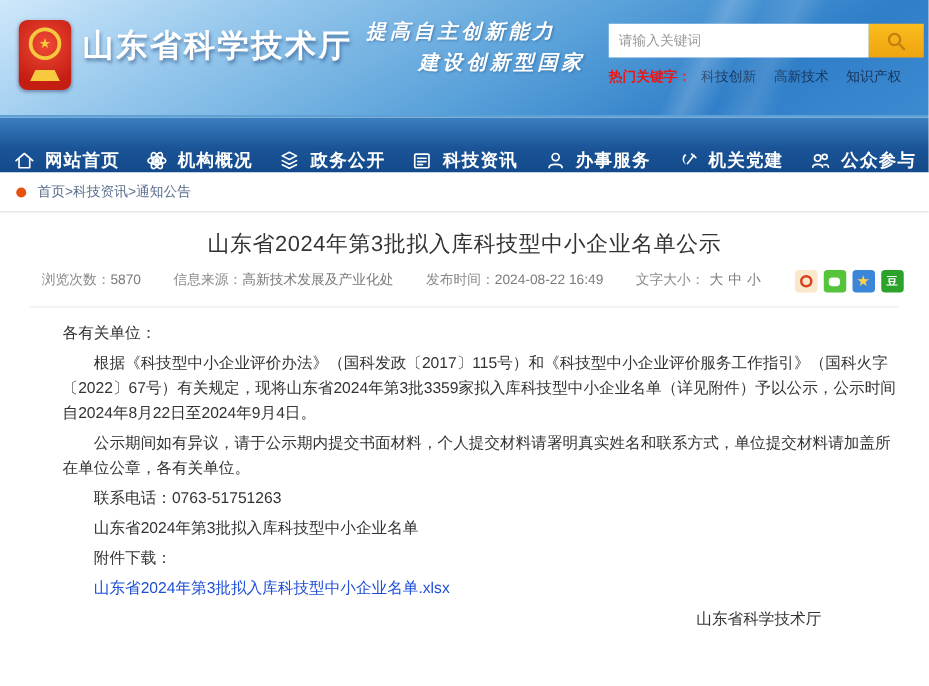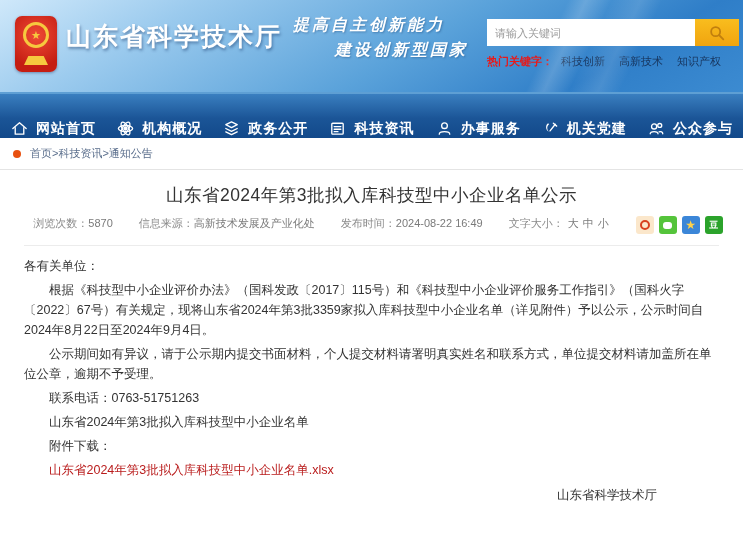--- a/index.html
+++ b/index.html
@@ -63,24 +63,24 @@
   .share-ic { width:18px; height:18px; border-radius:3px; display:flex; align-items:center;
     justify-content:center; cursor:pointer; font-size:10px; line-height:1; }
   .ic-weibo { background:#fbe7cb; }
   .ic-weibo .eye { width:10px; height:10px; border:2px solid #d8401f; border-radius:50%; }
   .ic-wechat { background:#55c43b; }
   .ic-wechat .bub { width:9px; height:7px; background:#fff; border-radius:3px; }
   .ic-qzone { background:#3b86d8; color:#ffd24a; font-size:12px; }
   .ic-douban { background:#2ba32b; color:#fff; font-size:9px; font-weight:bold; }
   .rule { border:none; border-top:1px solid #ececec; margin-top:9px; }
 
-  .article-body { margin-top:10px; font-size:12.5px; color:#333; line-height:20px; }
+  .article-body { margin-top:10px; font-size:12.5px; color:#333; line-height:20px;margin-left:26px; }
   .article-body p { margin:0 0 4px; }
   .indent { text-indent:2em; }
-  .attach-link { color:#b91c1c; cursor:pointer; text-decoration:none; }
+  .attach-link { color:#1d4ed8; cursor:pointer; text-decoration:none; }
   .signature { margin-top:2px; text-align:right; padding-right:62px; font-size:12.5px;
     color:#333; line-height:22px; }
 </style>
 </head>
 <body>
 
 <div class="header">
   <div class="emblem">
     <div class="emblem-ring">★</div>
     <div class="emblem-base"></div>
@@ -200,21 +200,21 @@
       <span class="share-ic ic-qzone">★</span>
       <span class="share-ic ic-douban">豆</span>
     </span>
   </div>
 
   <hr class="rule">
 
   <div class="article-body">
     <p>各有关单位：</p>
     <p class="indent">根据《科技型中小企业评价办法》（国科发政〔2017〕115号）和《科技型中小企业评价服务工作指引》（国科火字〔2022〕67号）有关规定，现将山东省2024年第3批3359家拟入库科技型中小企业名单（详见附件）予以公示，公示时间自2024年8月22日至2024年9月4日。</p>
-    <p class="indent">公示期间如有异议，请于公示期内提交书面材料，个人提交材料请署明真实姓名和联系方式，单位提交材料请加盖所在单位公章，逾期不予受理。</p>
+    <p class="indent">公示期间如有异议，请于公示期内提交书面材料，个人提交材料请署明真实姓名和联系方式，单位提交材料请加盖所在单位公章，各有关单位。</p>
     <p class="indent">联系电话：0763-51751263</p>
     <p class="indent">山东省2024年第3批拟入库科技型中小企业名单</p>
     <p class="indent">附件下载：</p>
     <p class="indent"><a class="attach-link">山东省2024年第3批拟入库科技型中小企业名单.xlsx</a></p>
   </div>
 
   <div class="signature">
     <div>山东省科学技术厅</div>
 
   </div>

